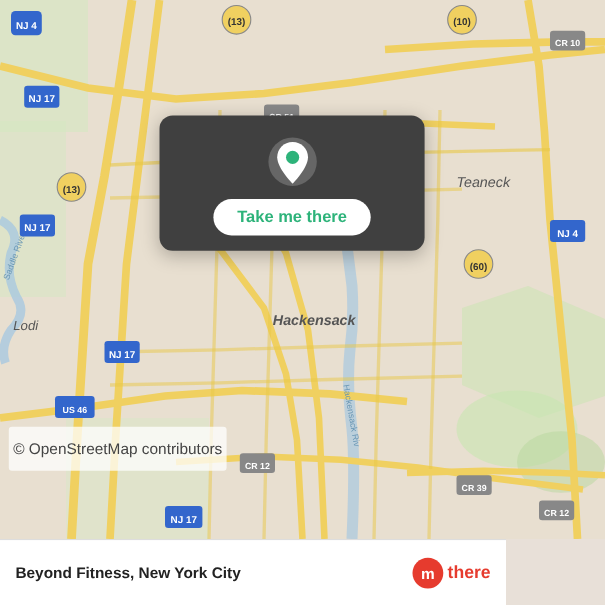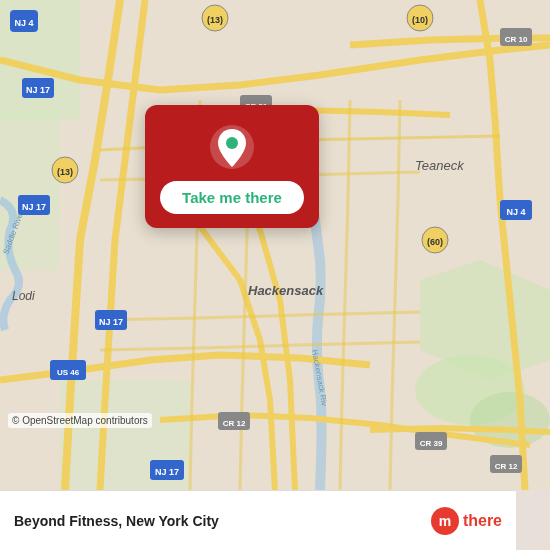--- a/index.html
+++ b/index.html
@@ -26,22 +26,22 @@
       position: absolute;
       top: 0; left: 0;
       width: 100%; height: 100%;
     }
 
     
     .location-card {
       position: absolute;
       top: 105px;
       left: 145px;
-      width: 174px;
-      background: #b91c1c;
+      width: 241px;
+      background: #404040;
       border-radius: 12px;
       display: flex;
       flex-direction: column;
       align-items: center;
       padding: 18px 16px 14px;
       box-shadow: 0 4px 16px rgba(0,0,0,0.25);
       z-index: 10;
     }
 
     .pin-icon {
@@ -57,21 +57,21 @@
       border-radius: 20px;
       padding: 8px 22px;
       font-size: 15px;
       font-weight: 600;
       cursor: pointer;
       white-space: nowrap;
     }
 
     
     #bottom-bar {
-      width: 516px;
+      width: 460px;
       height: 60px;
       background: white;
       display: flex;
       align-items: center;
       padding: 0 14px;
       border-top: 1px solid #ddd;
       position: relative;
     }
 
     .bottom-info {
@@ -104,24 +104,24 @@
       justify-content: center;
       font-size: 14px;
       font-weight: 900;
     }
 
     
     .osm-attr {
       position: absolute;
       bottom: 62px;
       left: 8px;
-      font-size: 10px;
+      font-size: 14px;
       color: #444;
       background: rgba(255,255,255,0.75);
-      padding: 2px 4px;
+      padding: 12px 4px;
       border-radius: 3px;
       z-index: 5;
     }
   </style>
 </head>
 <body>
 
 <div id="map-container">
   <svg id="map-svg" viewBox="0 0 550 490" xmlns="http://www.w3.org/2000/svg">
 

